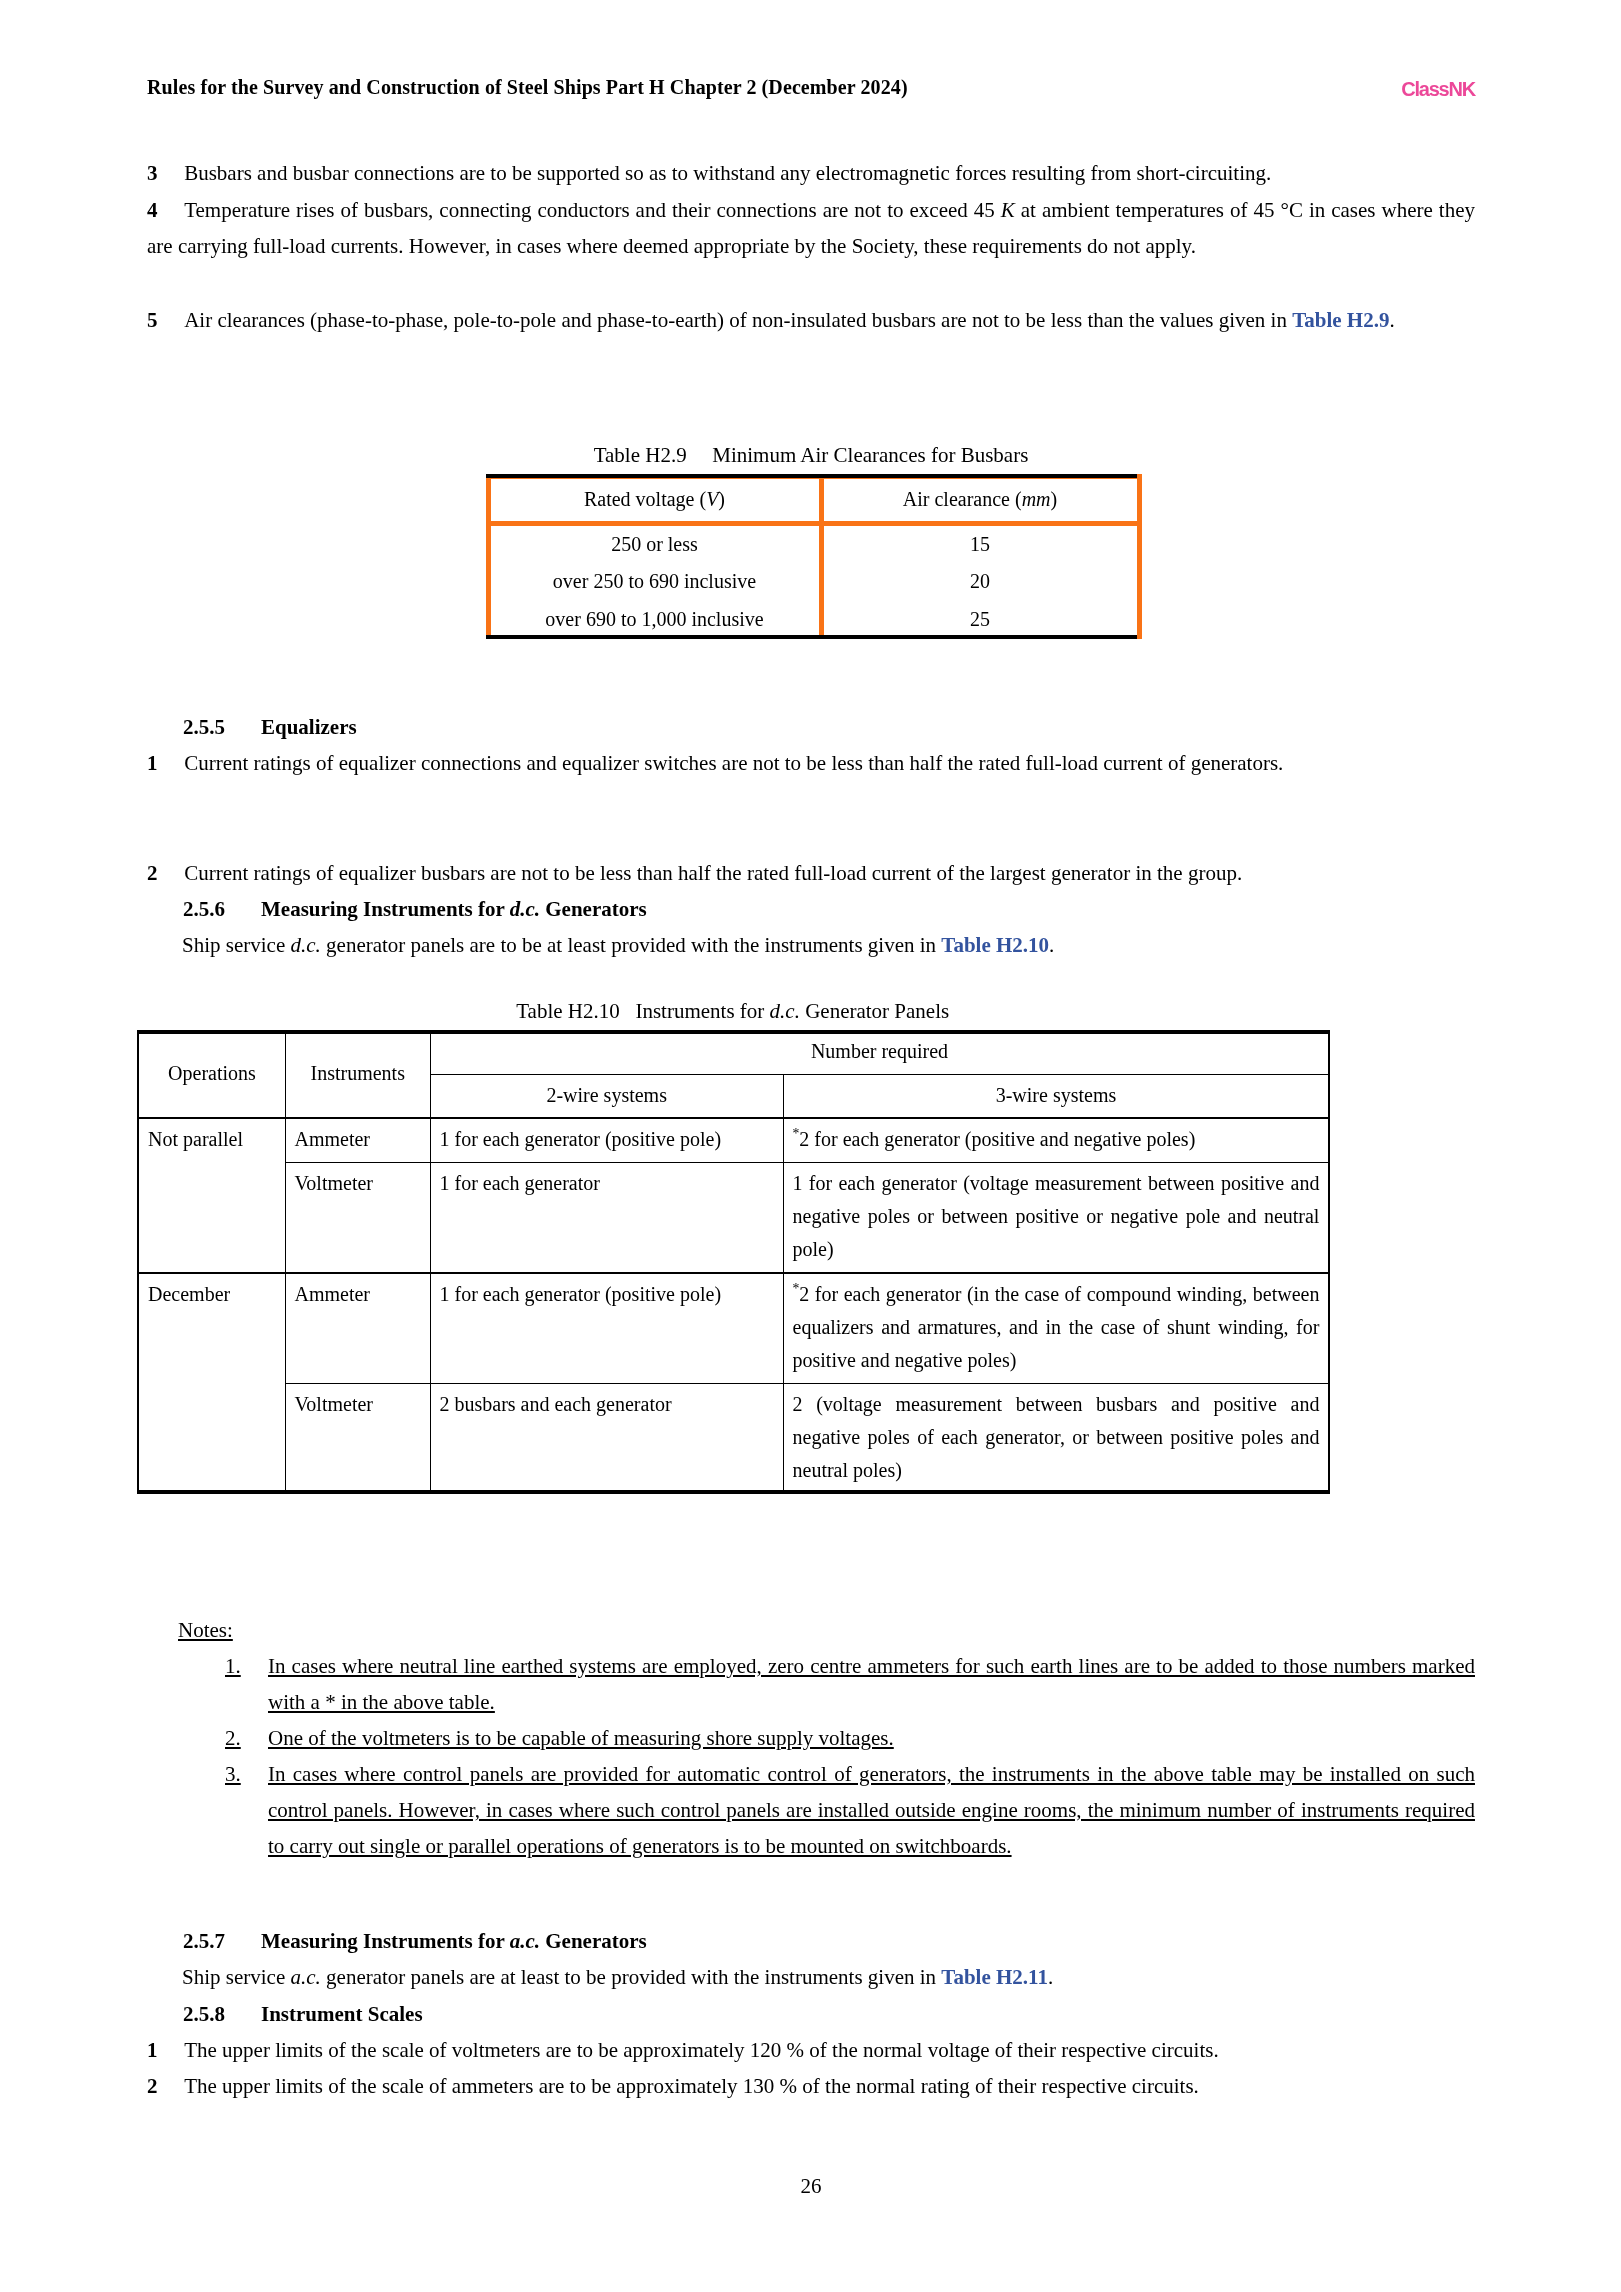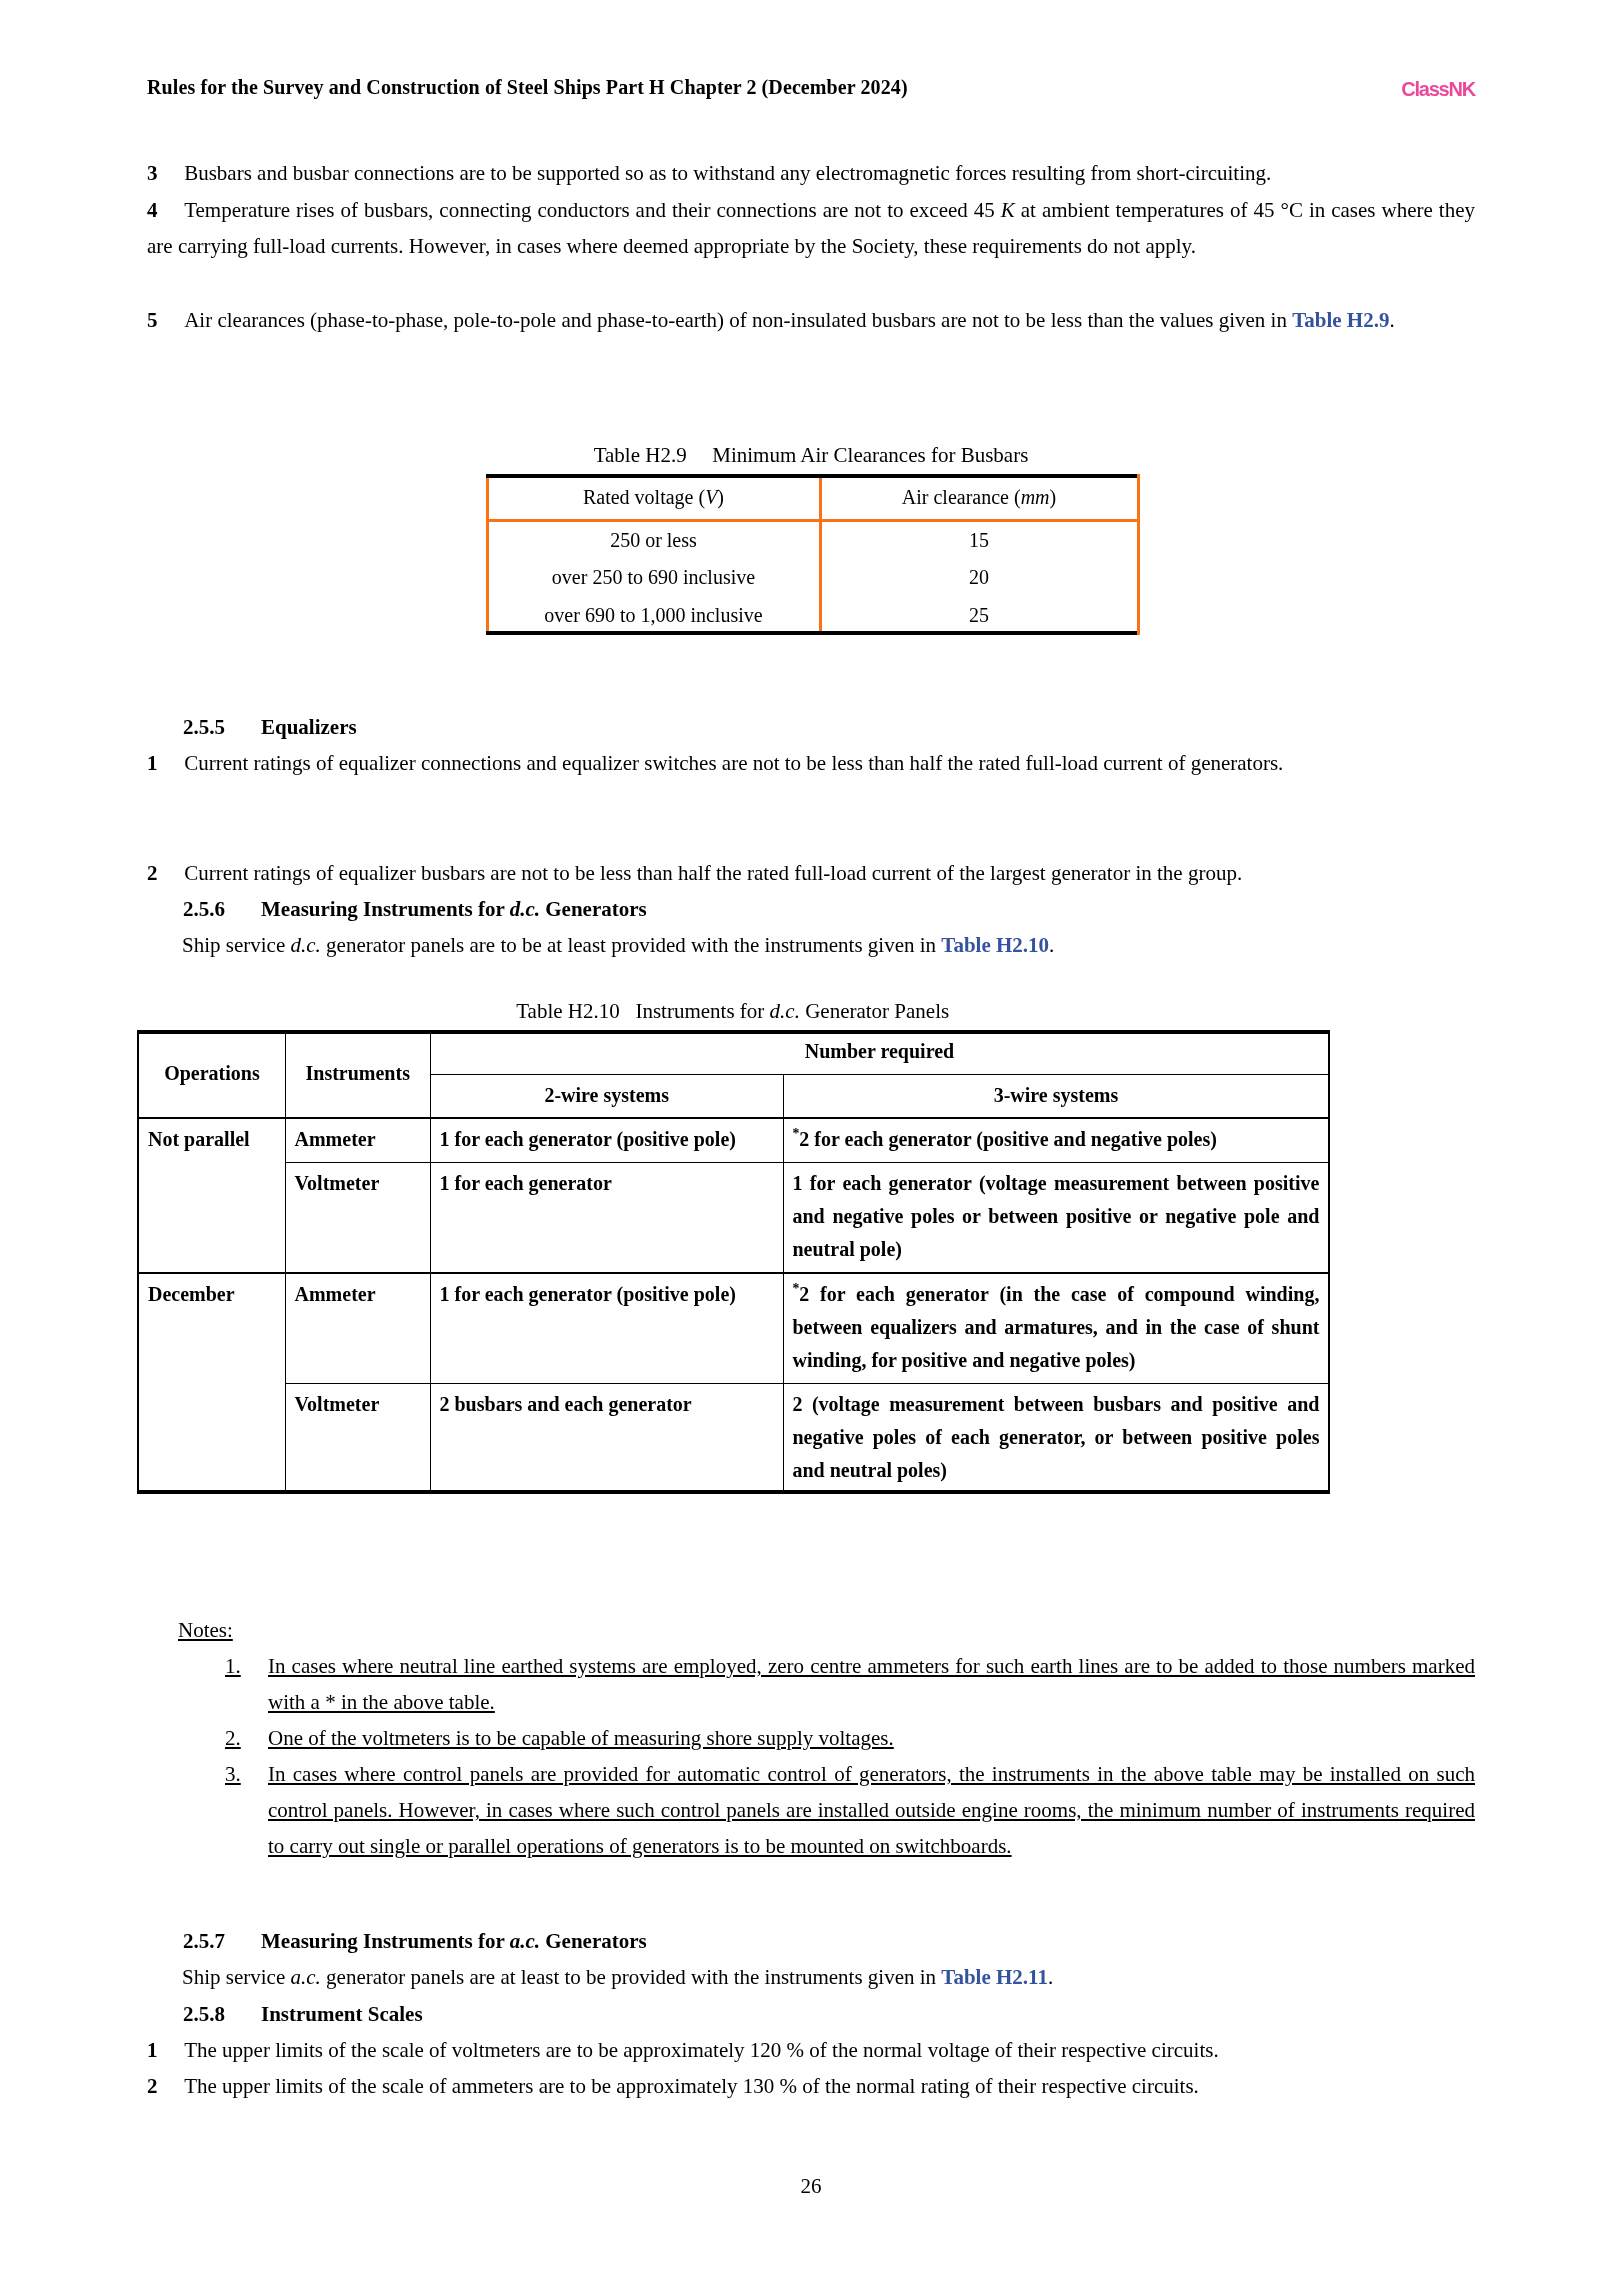--- a/index.html
+++ b/index.html
@@ -98,21 +98,21 @@
   }
   .cap-gap { display: inline-block; width: 25.5px; }
 
   table.t29 {
     border-collapse: collapse;
     margin: 3.9px auto 0 auto;
     width: 651px;
     table-layout: fixed;
   }
   table.t29 td {
-    border: 3px solid #f97316;
+    border: 5px solid #f97316;
     text-align: center;
     font-size: 20px;
     line-height: 29px;
     padding: 3.9px 0 4.9px 0;
   }
   table.t29 .hdr { padding: 5.9px 0 6.9px 0; }
   .t29-wrap {
     position: relative;
     width: 651px;
     margin: 0 auto;
@@ -143,21 +143,21 @@
     border-collapse: collapse;
     width: 1191px;
     table-layout: fixed;
     border-left: 2.9px solid #000;
     border-right: 2.9px solid #000;
   }
   table.t210 td, table.t210 th {
     border: 1px solid #000;
     font-size: 20px;
     line-height: 33px;
-    font-weight: bold;
+    font-weight: normal;
     vertical-align: top;
     padding: 3.9px 8.8px 5.9px 8.8px;
   }
   table.t210 .ctr { text-align: center; vertical-align: middle; }
   table.t210 .just { text-align: justify; text-justify: inter-word; }
   .t210-wrap::before,
   .t210-wrap::after {
     content: "";
     position: absolute;
     left: 0; right: 0;

